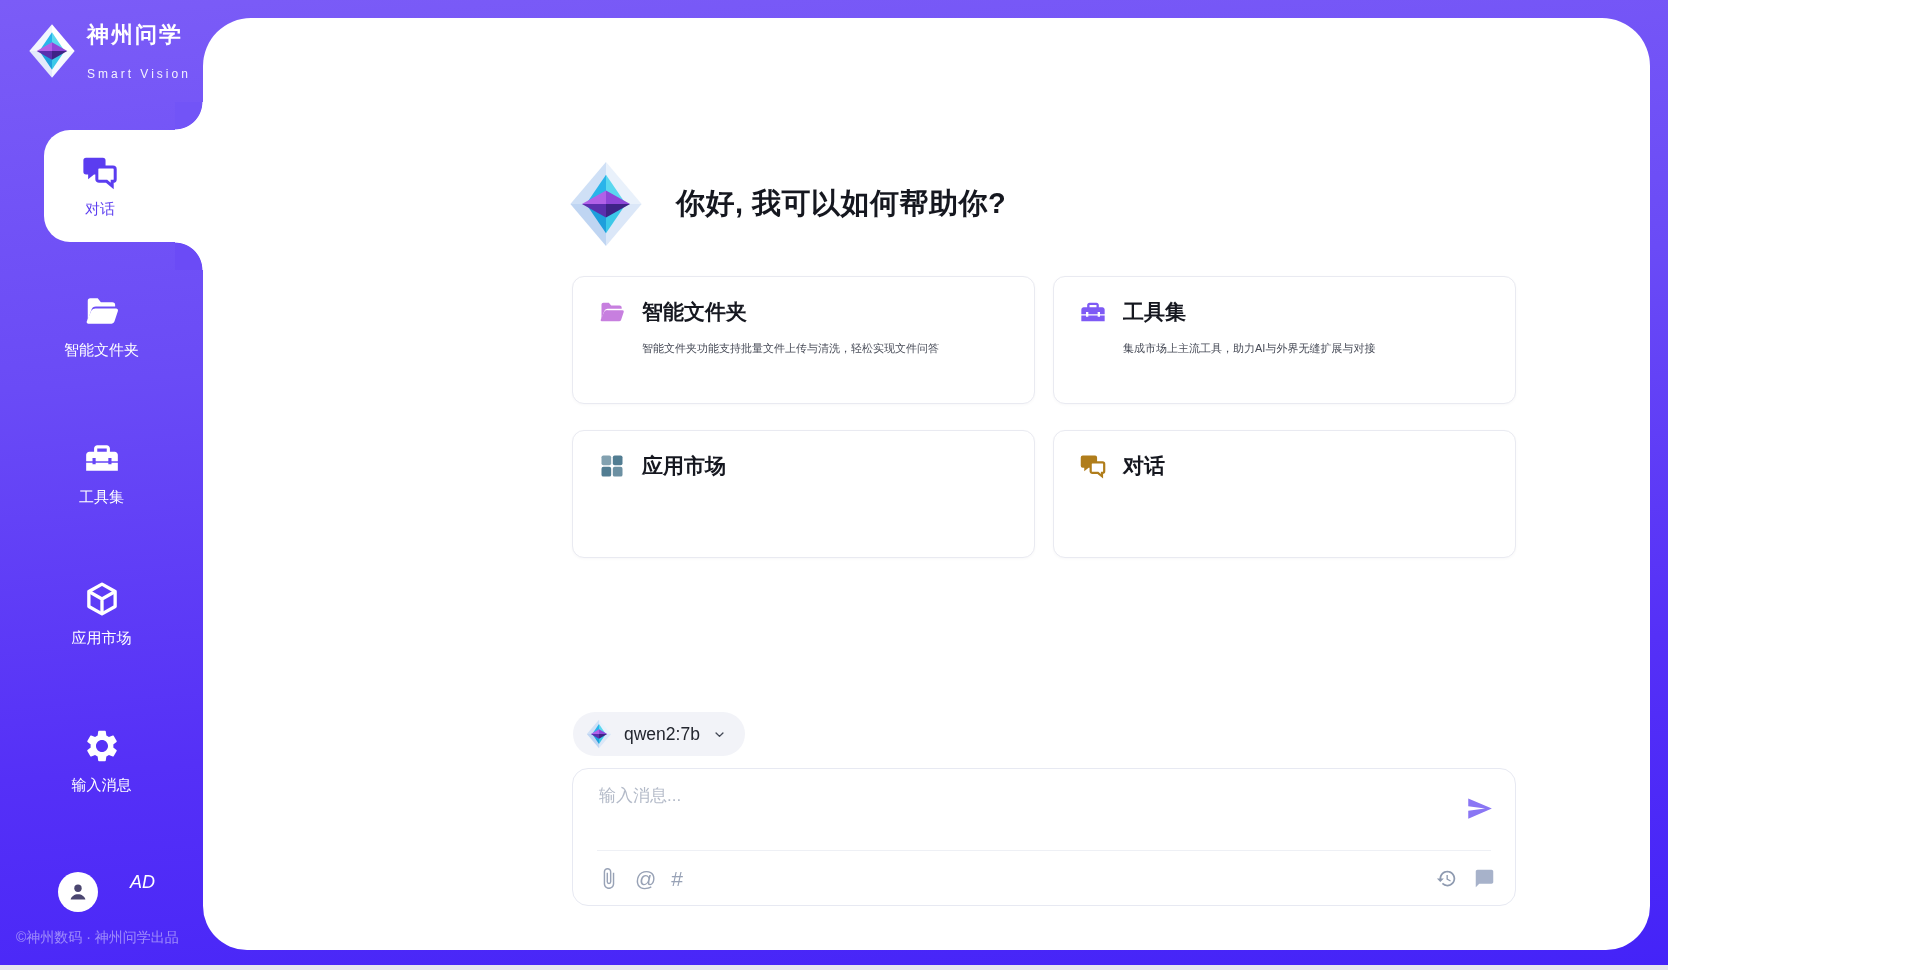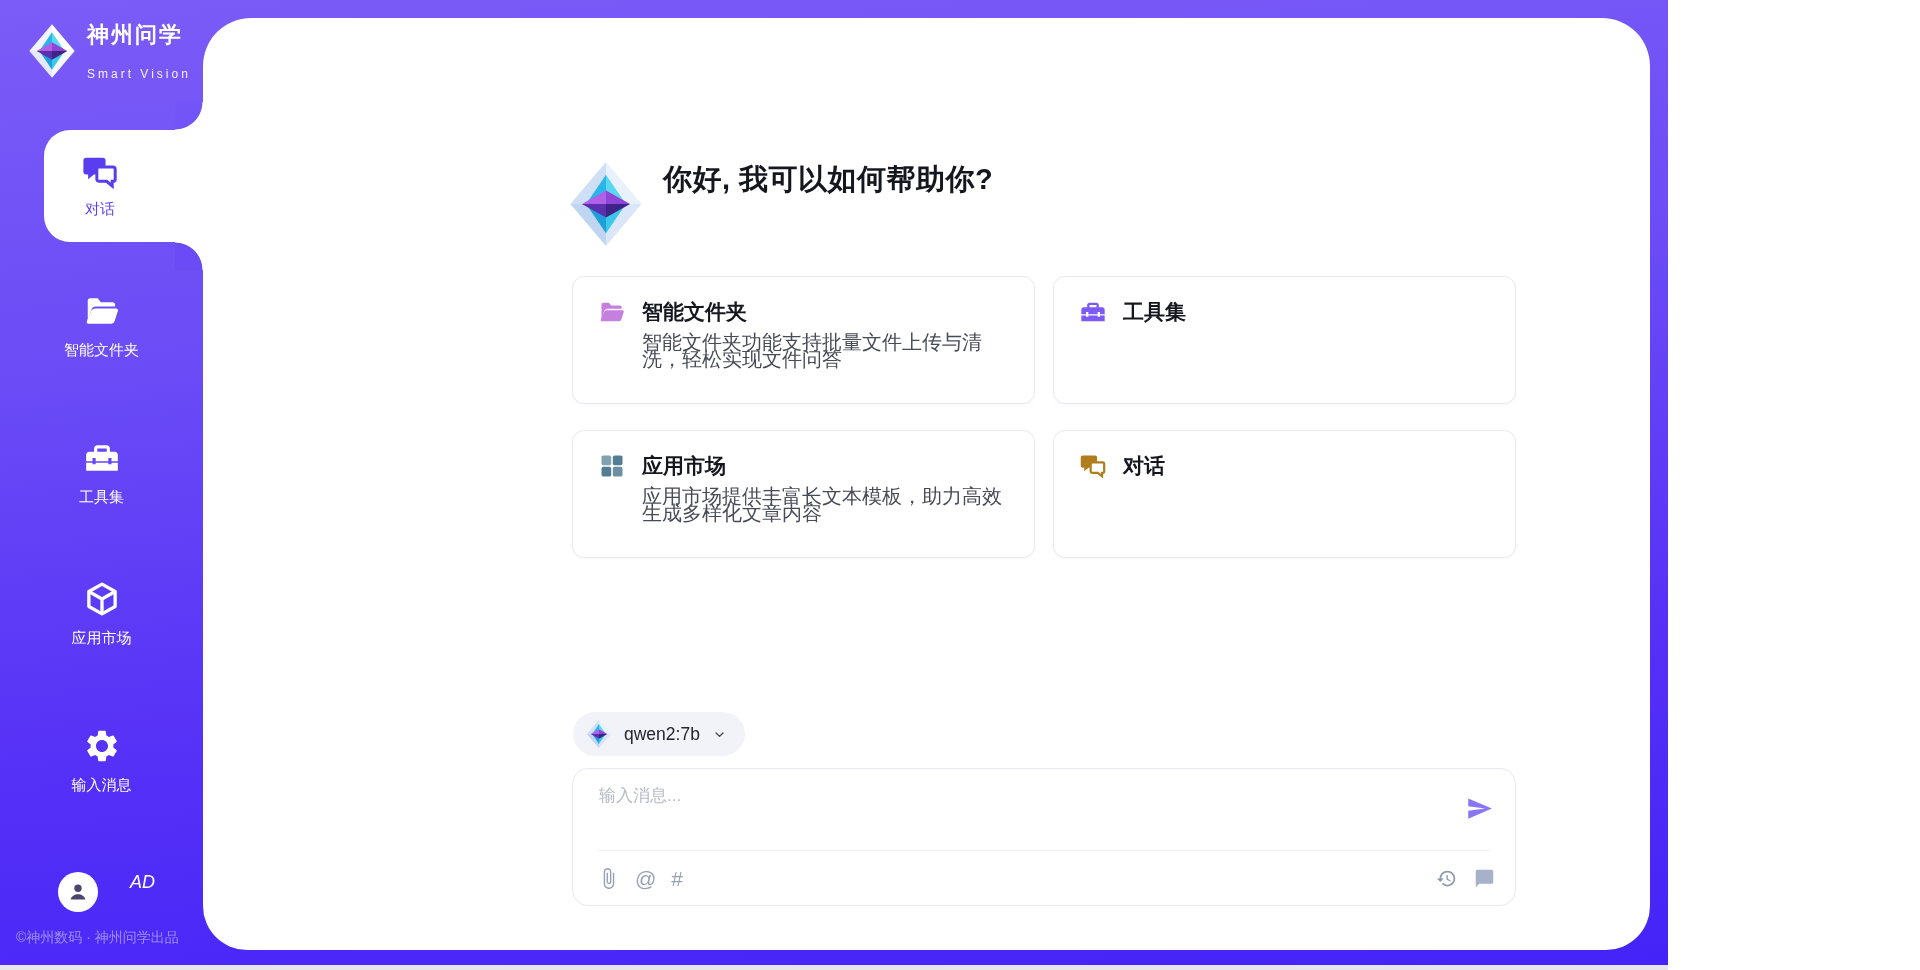--- a/index.html
+++ b/index.html
@@ -44,33 +44,33 @@
   .user-row { position:absolute; left:58px; top:872px; display:flex; align-items:flex-start;
     gap:32px; cursor:pointer;font-style:italic; }
   .avatar { width:40px; height:40px; border-radius:50%; background:#fff;
     display:flex; align-items:center; justify-content:center; }
   .avatar svg { width:24px; height:24px; color:#4B4670; }
   .user-name { color:#fff; font-size:18px; }
   .copyright { position:absolute; left:16px; top:929px; width:200px;
     color:rgba(255,255,255,.45); font-size:14px; white-space:nowrap; }
 
   
-  .greeting { position:absolute; left:568px; top:160px; display:flex; align-items:flex-start; gap:19px; }
+  .greeting { position:absolute; left:568px; top:160px; display:flex; align-items:center; gap:32px; }
   .greeting-text { font-size:29px; font-weight:800; color:#15171F; letter-spacing:.5px; }
 
   
   .cards { position:absolute; left:572px; top:276px; width:944px;
     display:grid; grid-template-columns:463px 463px; gap:26px 18px; }
   .card { width:463px; height:128px; background:#fff; border:1px solid #E9EAF1;
     border-radius:12px; padding:21px 24px 0 25px; cursor:pointer;
     box-shadow:0 1px 3px rgba(30,30,60,.03); }
   .card-head { display:flex; align-items:center; gap:16px; }
   .card-head svg { width:28px; height:28px; flex:0 0 auto; }
   .card-title { font-size:21px; font-weight:700; color:#15171F; }
-  .card-desc { margin:8px 0 0 44px; width:368px; font-size:20px; line-height:17px; color:#474B57; }
+  .card-desc { margin:8px 0 0 44px; width:368px; font-size:11px; line-height:29px; color:#474B57; }
 
   
   .model-pill { position:absolute; left:573px; top:712px; height:44px; border-radius:22px;
     background:#F2F3F8; display:inline-flex; align-items:center; gap:12px;
     padding:0 18px 0 13px; cursor:pointer; }
   .model-label { font-size:17.5px; color:#23262F; }
   .model-pill .chev { width:15px; height:15px; color:#454A57; }
 
   
   .composer { position:absolute; left:572px; top:768px; width:944px; height:138px;
@@ -251,29 +251,29 @@
       </div>
       <p class="card-desc">智能文件夹功能支持批量文件上传与清洗，轻松实现文件问答</p>
     </div>
     <div class="card">
       <div class="card-head">
         <svg viewBox="0 0 24 24" style="color: rgb(126, 90, 245);">
             <use href="#ic-toolbox"></use>
           </svg>
         <span class="card-title">工具集</span>
       </div>
+      <p class="card-desc">集成市场上主流工具，助力AI与外界无缝扩展与对接</p>
     </div>
     <div class="card">
       <div class="card-head">
         <svg viewBox="0 0 24 24" style="color: rgb(82, 125, 146);">
             <use href="#ic-grid"></use>
           </svg>
         <span class="card-title">应用市场</span>
       </div>
-      <p class="card-desc">应用市场提供丰富长文本模板，助力高效生成多样化文章内容</p>
     </div>
     <div class="card">
       <div class="card-head">
         <svg viewBox="0 0 24 24" style="color: rgb(176, 125, 27);">
             <use href="#ic-chat"></use>
           </svg>
         <span class="card-title">对话</span>
       </div>
     </div>
   </div>

